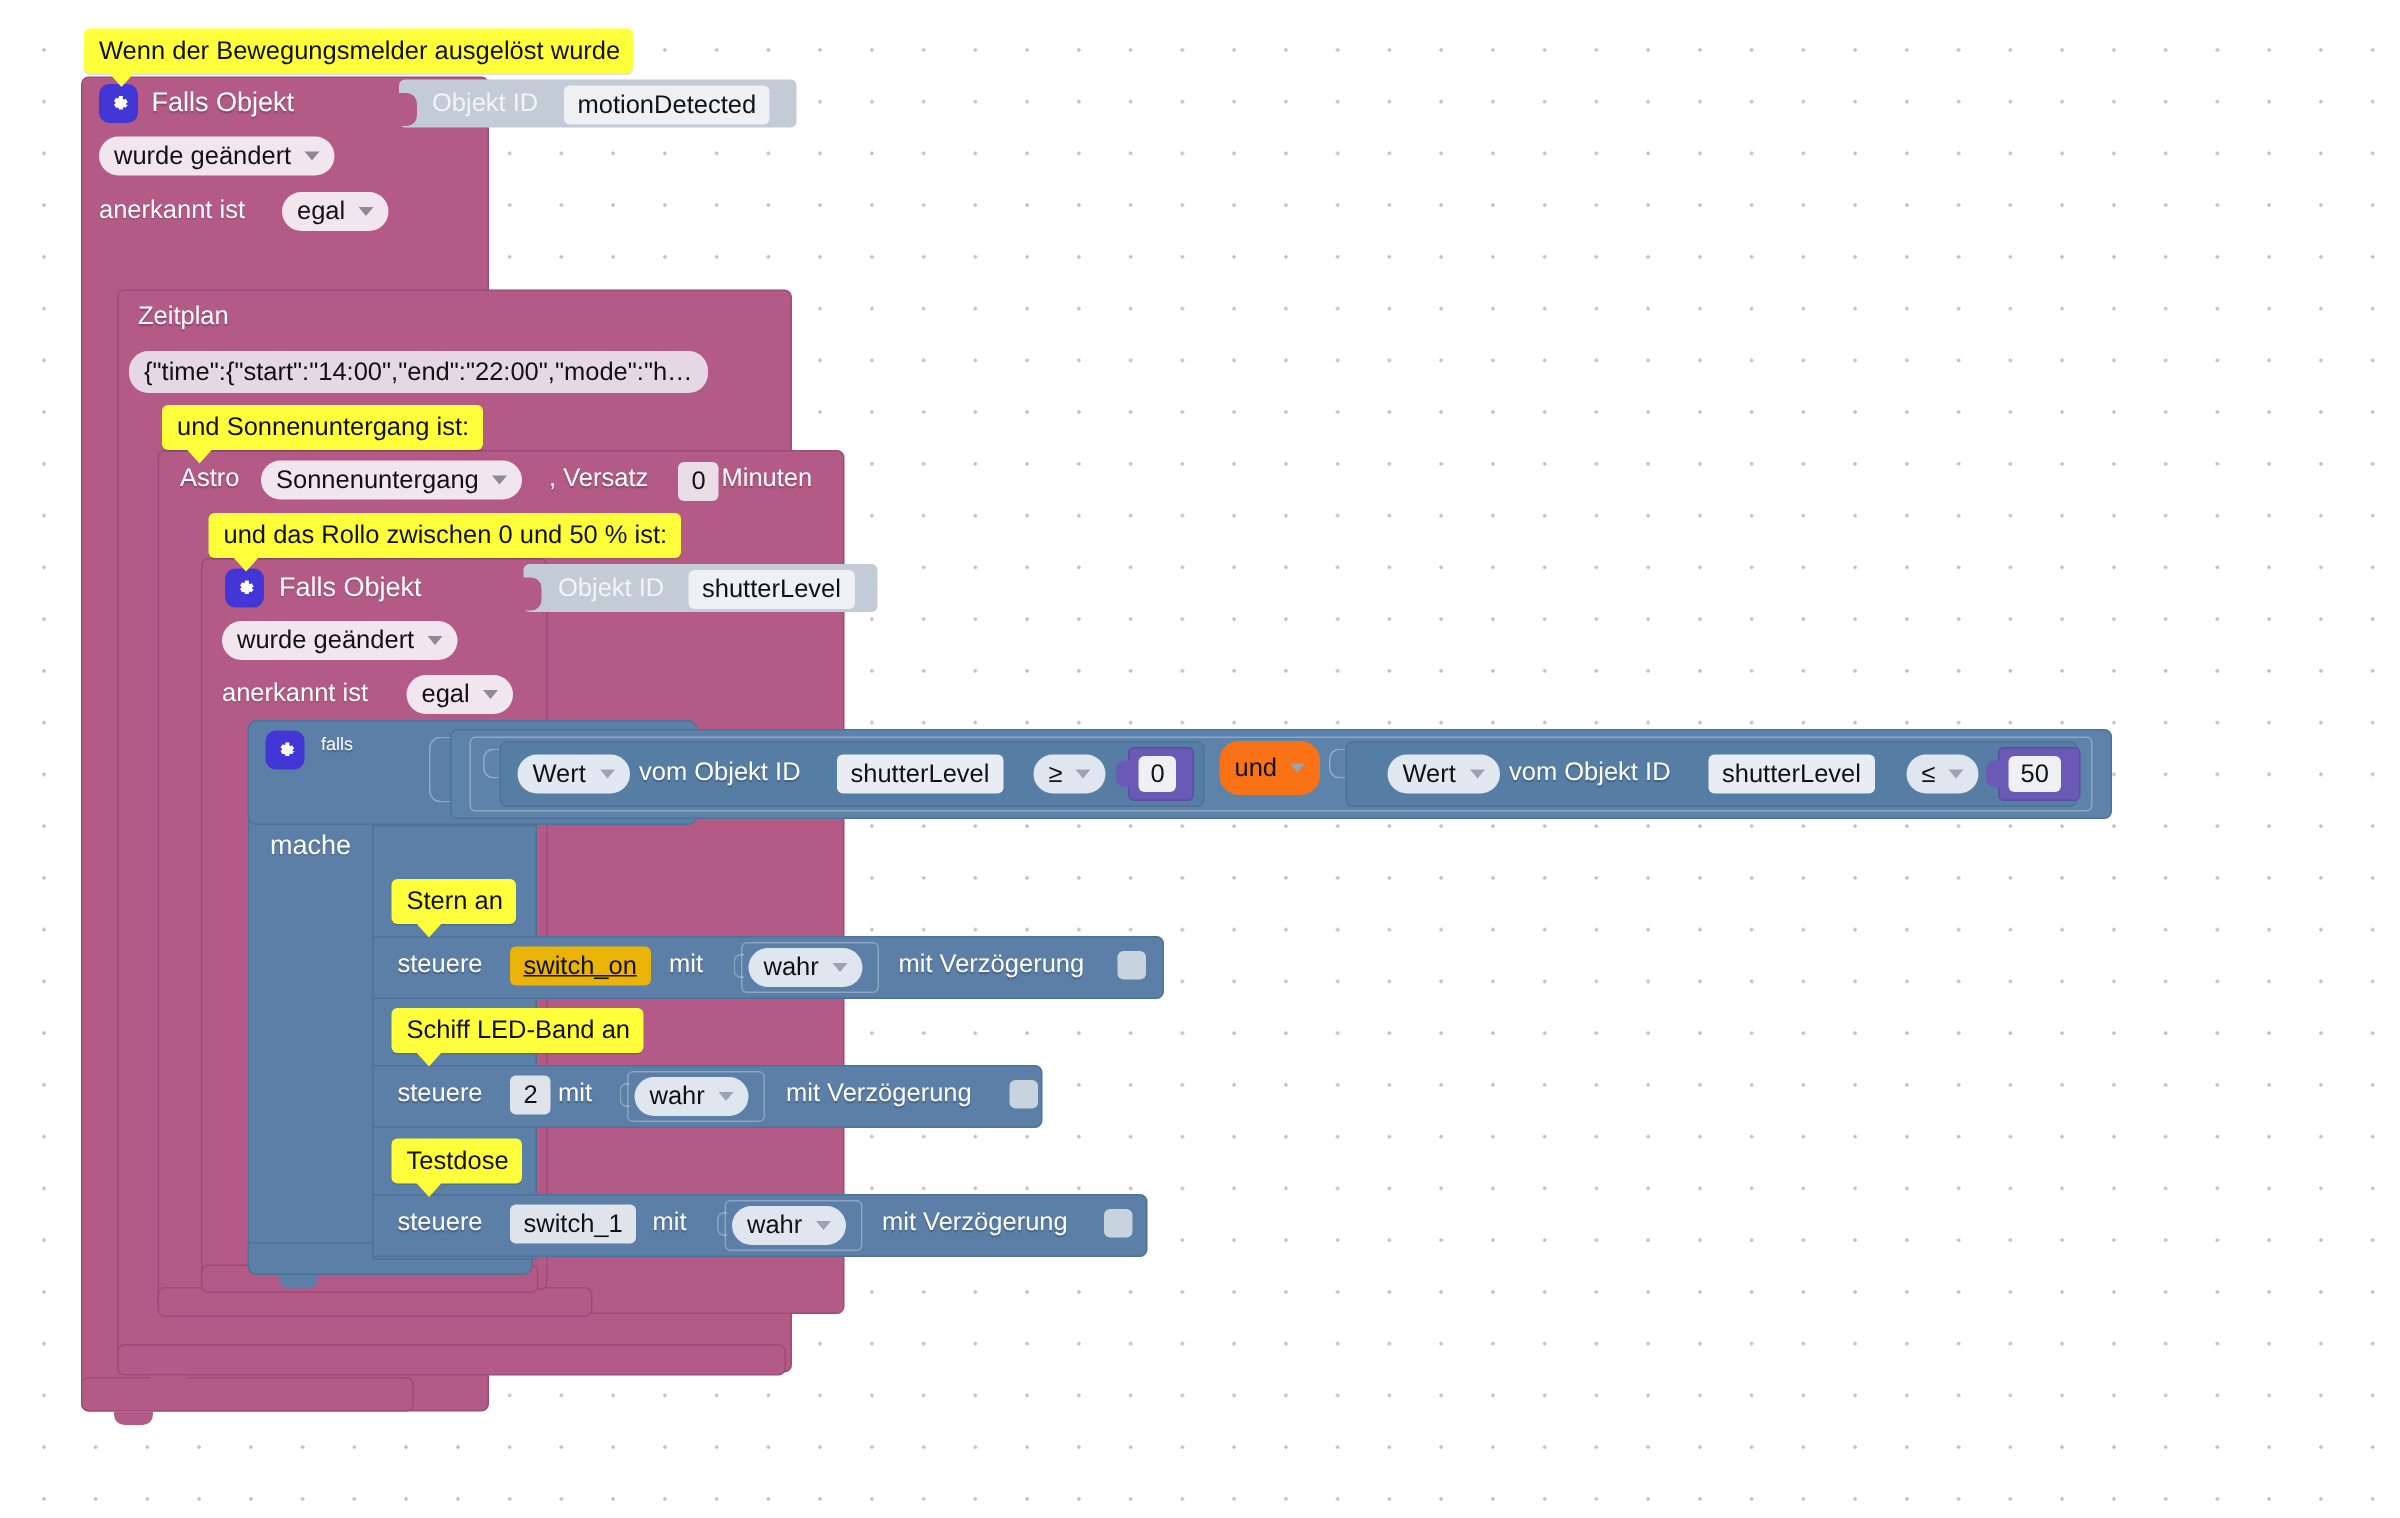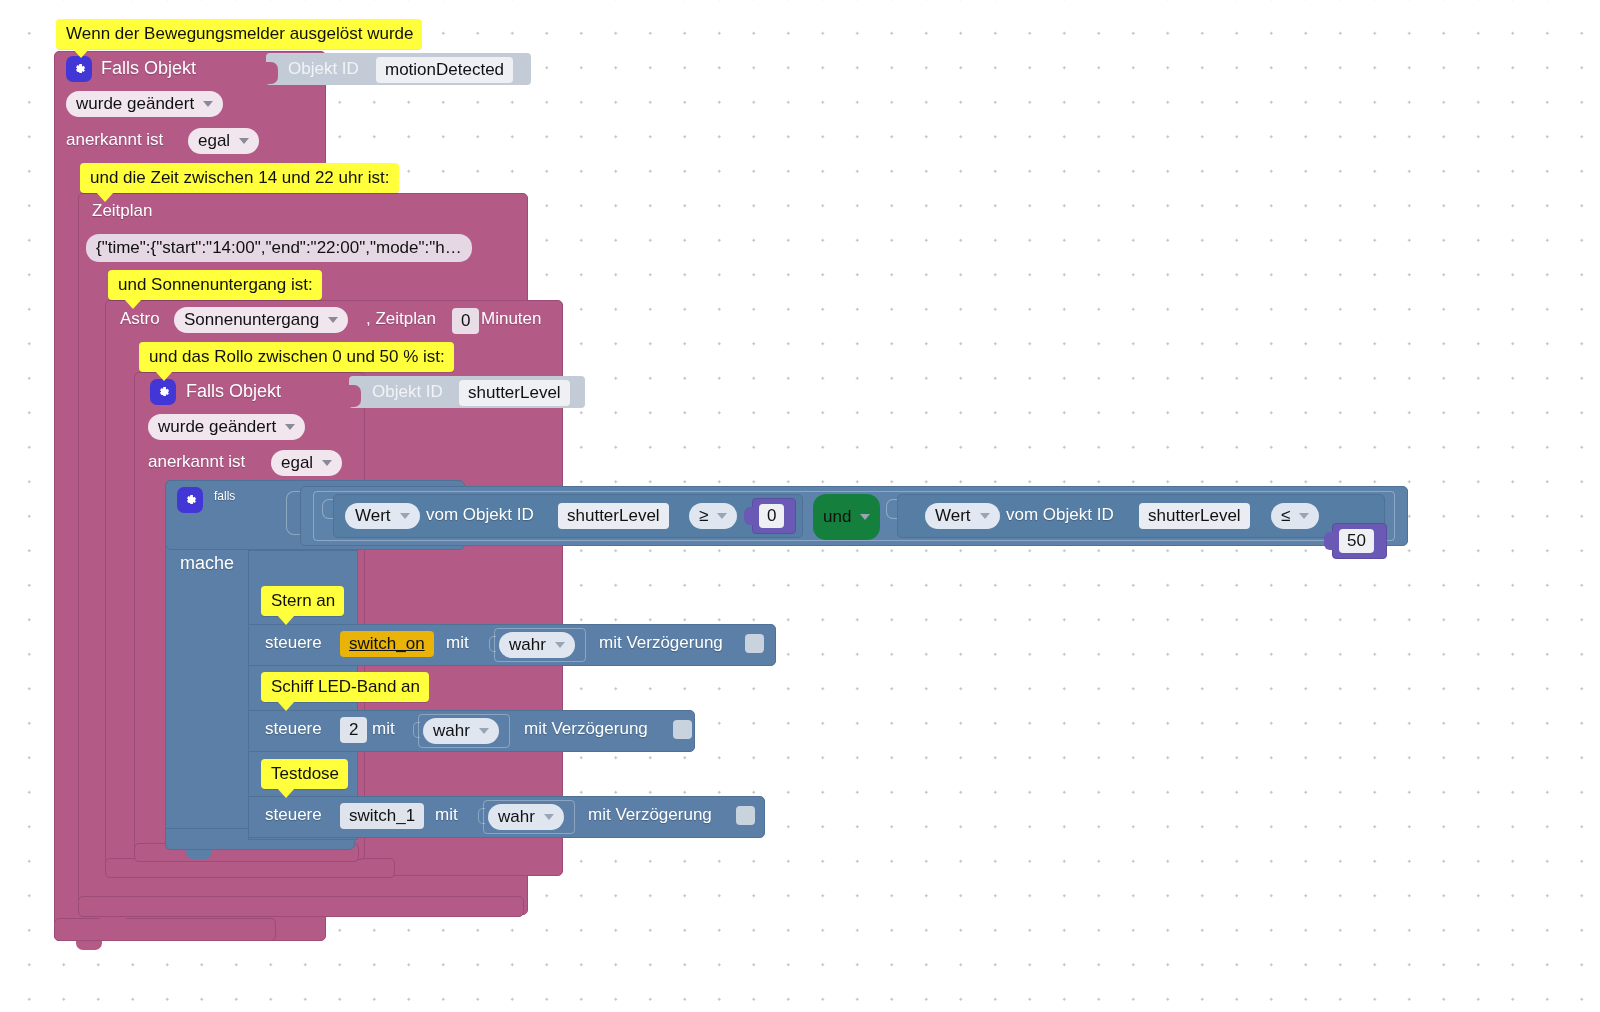--- a/index.html
+++ b/index.html
@@ -237,33 +237,32 @@
     <span>wurde geändert</span>
     <span class="caret"></span>
   </div>
 
   <div class="wtxt" style="left:66px;top:130px;">anerkannt ist</div>
   <div class="fld" style="left:188px;top:128px;">
     <span>egal</span>
     <span class="caret"></span>
   </div>
 
-  <div class="cmt" style="left:80px;top:163px;">und die Zeit zwischen 14 und 22 uhr ist:</div>
 
   <div class="wtxt" style="left:92px;top:201px;">Zeitplan</div>
   <div class="fld sq" style="left:86px;top:234px;background:#e5d7e3;border-radius:13px;height:28px;line-height:28px;">{"time":{"start":"14:00","end":"22:00","mode":"h…</div>
 
   <div class="cmt" style="left:108px;top:270px;">und Sonnenuntergang ist:</div>
 
   <div class="wtxt" style="left:120px;top:309px;">Astro</div>
   <div class="fld" style="left:174px;top:307px;">
     <span>Sonnenuntergang</span>
     <span class="caret"></span>
   </div>
-  <div class="wtxt" style="left:366px;top:309px;">, Zeitplan</div>
+  <div class="wtxt" style="left:366px;top:309px;">, Versatz</div>
   <div class="valfld" style="left:452px;top:308px;background:#e9dde8;">0</div>
   <div class="wtxt" style="left:481px;top:309px;">Minuten</div>
 
   <div class="cmt" style="left:139px;top:342px;">und das Rollo zwischen 0 und 50 % ist:</div>
 
   <div class="gear" style="left:150px;top:379px;">
     <svg width="17" height="17" viewBox="0 0 24 24" aria-hidden="true">
       <path fill="#ffffff" d="M12 8.4a3.6 3.6 0 1 0 0 7.2 3.6 3.6 0 0 0 0-7.2zm0 5.4a1.8 1.8 0 1 1 0-3.6 1.8 1.8 0 0 1 0 3.6z"></path>
       <path fill="#ffffff" d="M20 13.1l-1.6-.9c.1-.4.1-.8 0-1.2l1.6-.9-1.9-3.3-1.6.9c-.3-.3-.7-.5-1.1-.7V4.2h-3.8v1.8c-.4.2-.8.4-1.1.7L9 5.8 7 9.1l1.6.9c-.1.4-.1.8 0 1.2L7 12.1l1.9 3.3 1.6-.9c.3.3.7.5 1.1.7v1.8h3.8v-1.8c.4-.2.8-.4 1.1-.7l1.6.9 1.9-3.3z"></path>
     </svg>
@@ -316,40 +315,40 @@
   <div class="fld blue" style="left:689px;top:503px;background:#dfe6f0;">
     <span>≥</span>
     <span class="caret lite"></span>
   </div>
 
   <div class="numblk" style="left:752px;top:498px;width:44px;height:36px;">
     <div class="plug"></div>
     <div class="val" style="left:6px;">0</div>
   </div>
 
-  <div class="fld blue" style="left:813px;top:494px;background:#15803d;height:46px;">
+  <div class="fld blue" style="left:813px;top:494px;background:#f97316;height:36px;">
     <span>und</span>
     <span class="caret lite"></span>
   </div>
 
   <div class="tab" style="left:886px;top:499px;"></div>
 
   <div class="blk logic dark" style="left:897px;top:494px;width:488px;height:44px;border-radius:5px;"></div>
   <div class="fld blue" style="left:925px;top:503px;background:#e2e8f1;">
     <span>Wert</span>
     <span class="caret lite"></span>
   </div>
   <div class="wtxt" style="left:1006px;top:505px;">vom Objekt ID</div>
   <div class="valfld" style="left:1139px;top:503px;background:#e9edf3;">shutterLevel</div>
   <div class="fld blue" style="left:1271px;top:503px;background:#dfe6f0;">
     <span>≤</span>
     <span class="caret lite"></span>
   </div>
 
-  <div class="numblk" style="left:1332px;top:498px;width:55px;height:36px;margin-top:25px;">
+  <div class="numblk" style="left:1332px;top:498px;width:55px;height:36px;">
     <div class="plug"></div>
     <div class="val" style="left:6px;">50</div>
   </div>
 
   <div class="blk logic" style="left:248px;top:550px;width:110px;height:290px;border-radius:0;"></div>
 
 
   <div class="cmt" style="left:261px;top:586px;">Stern an</div>
 
   <div class="blk logic" style="left:248px;top:624px;width:528px;height:42px;border-radius:0 5px 5px 0;"></div>

